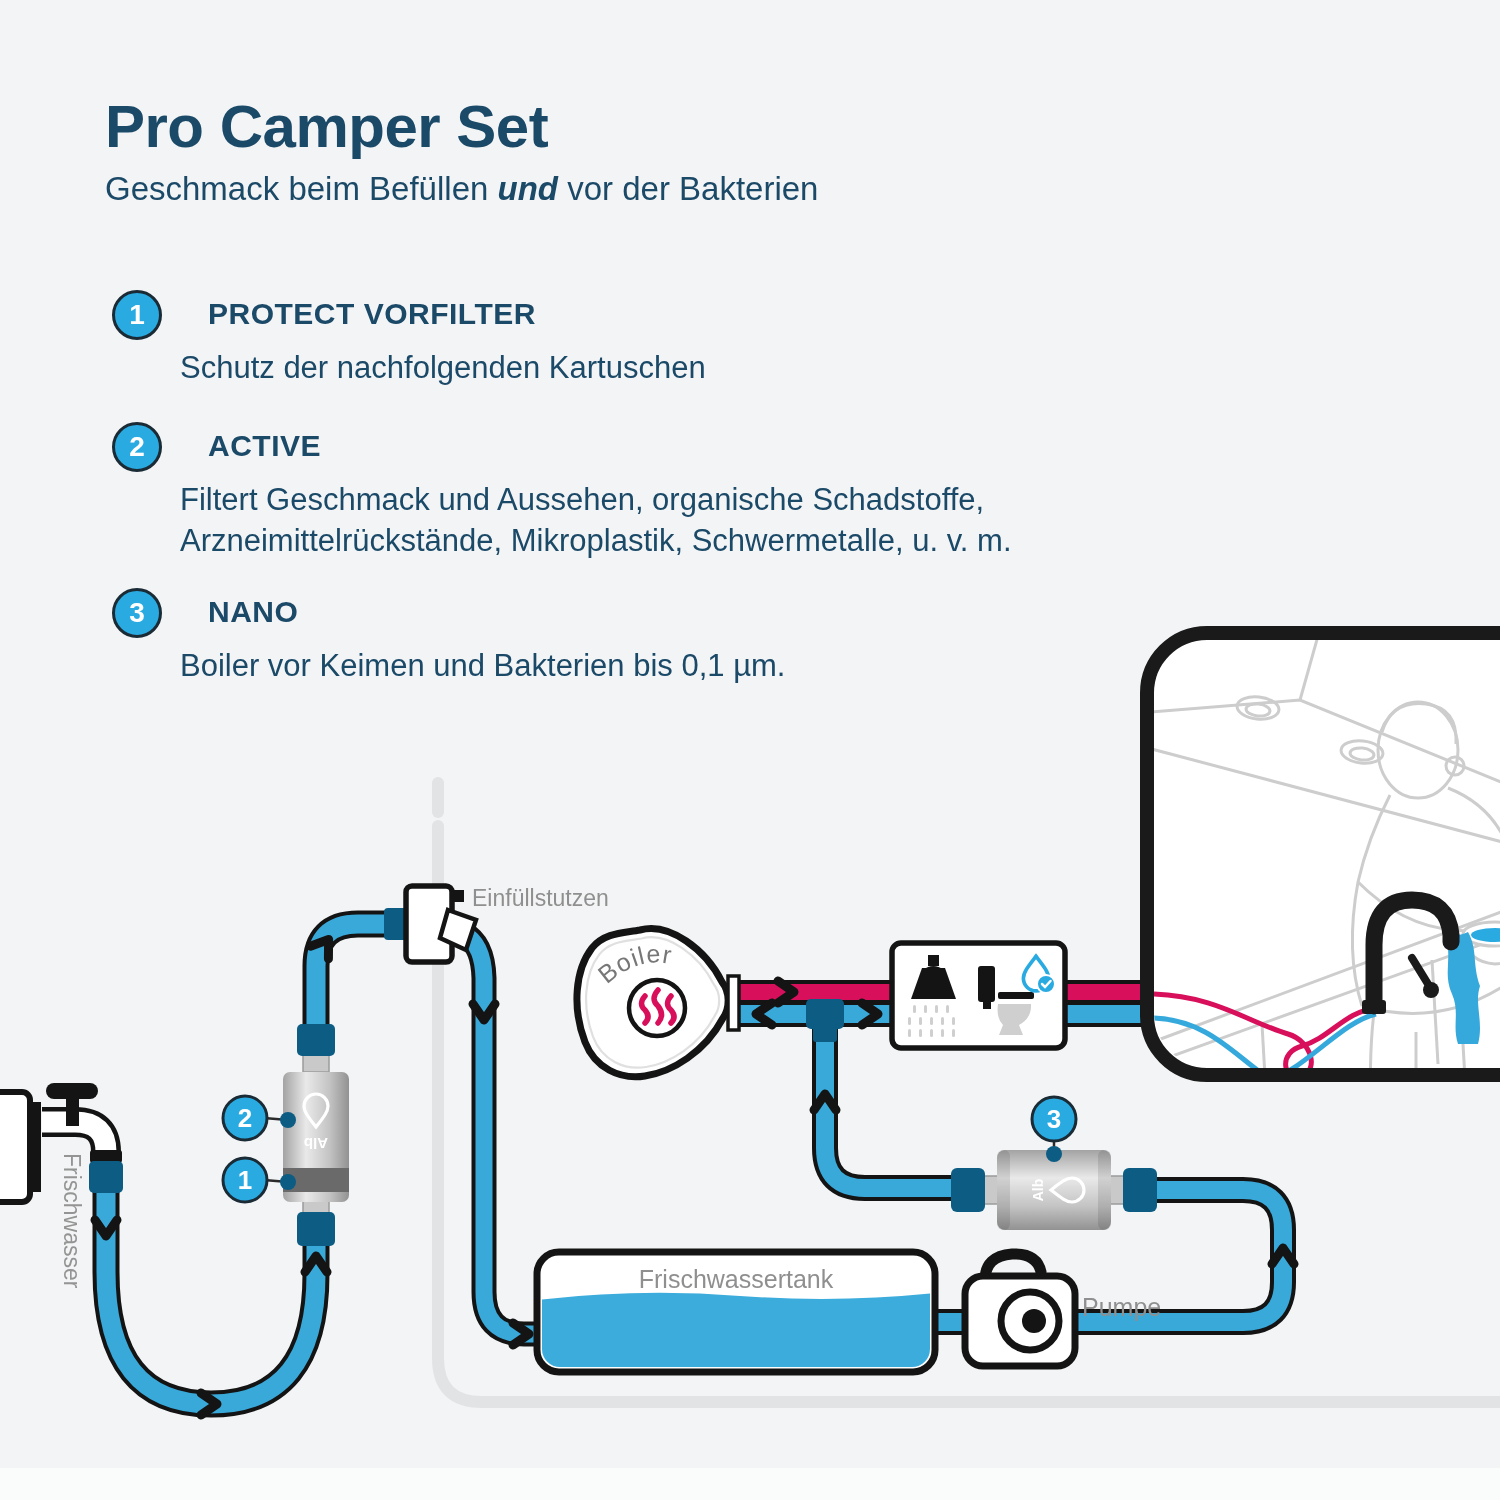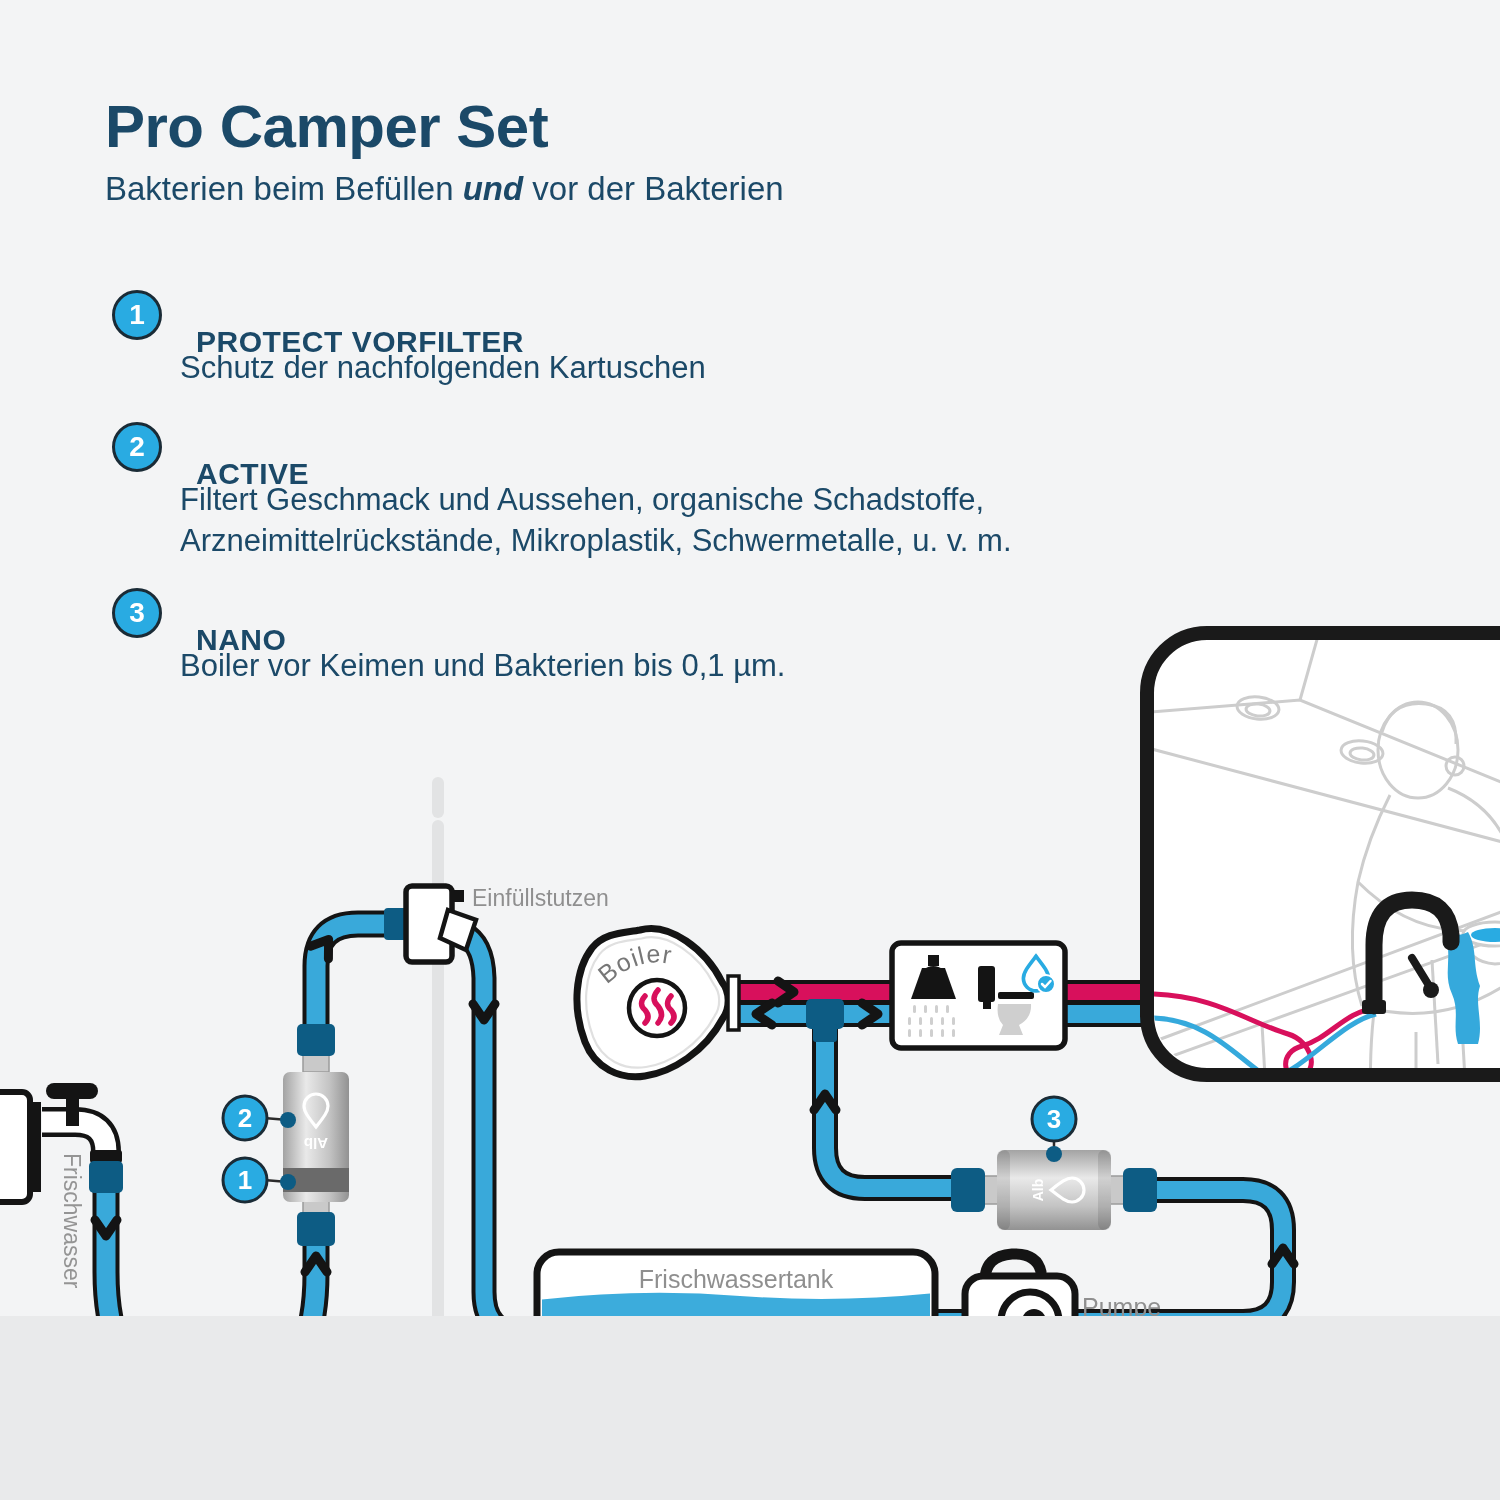--- a/index.html
+++ b/index.html
@@ -1,54 +1,54 @@
 <!DOCTYPE html>
 <html><head>
 <meta charset="utf-8">
 <style>
   html,body{margin:0;padding:0;background:#e9eaeb;}
   .canvas{
-    position:relative;width:1500px;height:1316px;overflow:hidden;
+    position:relative;width:1500px;height:1500px;overflow:hidden;
     background:#F3F4F5;
     font-family:"Liberation Sans",sans-serif;
     color:#1B4968;
   }
   .page-title{
     position:absolute;left:105px;top:92px;
     font-size:60px;font-weight:bold;letter-spacing:-0.5px;color:#1B4968;
   }
   .page-subtitle{
     position:absolute;left:105px;top:170px;
     font-size:33px;color:#1B4968;
   }
   .page-subtitle .em{font-weight:bold;font-style:italic;}
   .num-badge{
     position:absolute;left:112px;width:50px;height:50px;border-radius:50%;
     background:#29ABE2;border:3px solid #1A2B36;box-sizing:border-box;
     color:#fff;font-size:28px;font-weight:bold;
     display:flex;align-items:center;justify-content:center;
   }
   .step-title{
-    position:absolute;left:196px;font-size:30px;font-weight:bold;
-    letter-spacing:.5px;color:#1B4968;margin-top:28px;
+    position:absolute;left:208px;font-size:30px;font-weight:bold;
+    letter-spacing:.5px;color:#1B4968;
   }
   .step-desc{
     position:absolute;left:180px;font-size:31px;line-height:41px;
     color:#1B4968;width:1010px;
   }
   svg{position:absolute;left:0;top:0;}
   svg text{font-family:"Liberation Sans",sans-serif;}
 </style>
 </head>
 <body>
 
 <div class="canvas">
 
   <div class="page-title">Pro Camper Set</div>
-  <div class="page-subtitle"><span>Bakterien beim Befüllen </span><span class="em">und</span><span> vor der Bakterien</span></div>
+  <div class="page-subtitle"><span>Geschmack beim Befüllen </span><span class="em">und</span><span> vor der Bakterien</span></div>
 
   <div>
     <div class="num-badge" style="top:290px">1</div>
     <div class="step-title" style="top:297px">PROTECT VORFILTER</div>
     <div class="step-desc" style="top:347px">Schutz der nachfolgenden Kartuschen</div>
 
     <div class="num-badge" style="top:422px">2</div>
     <div class="step-title" style="top:429px">ACTIVE</div>
     <div class="step-desc" style="top:479px">Filtert Geschmack und Aussehen, organische Schadstoffe, Arzneimittelrückstände, Mikroplastik, Schwermetalle, u. v. m.</div>
 

